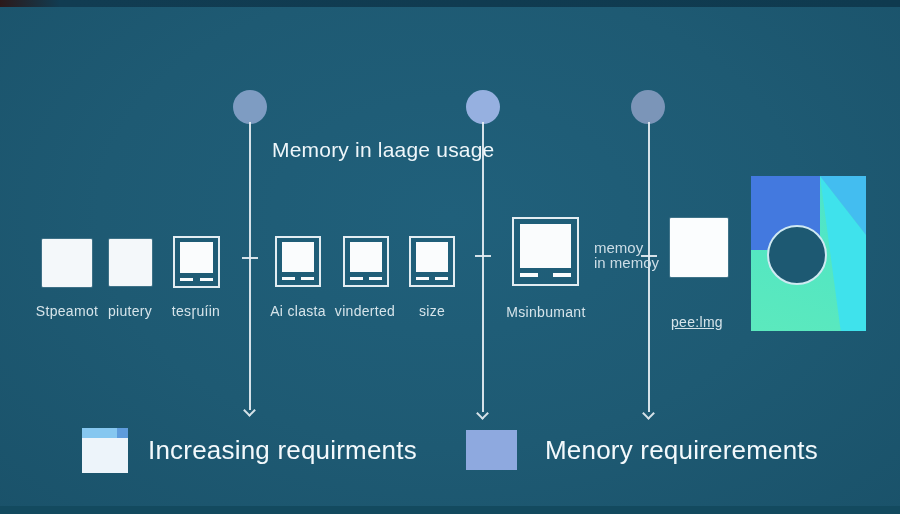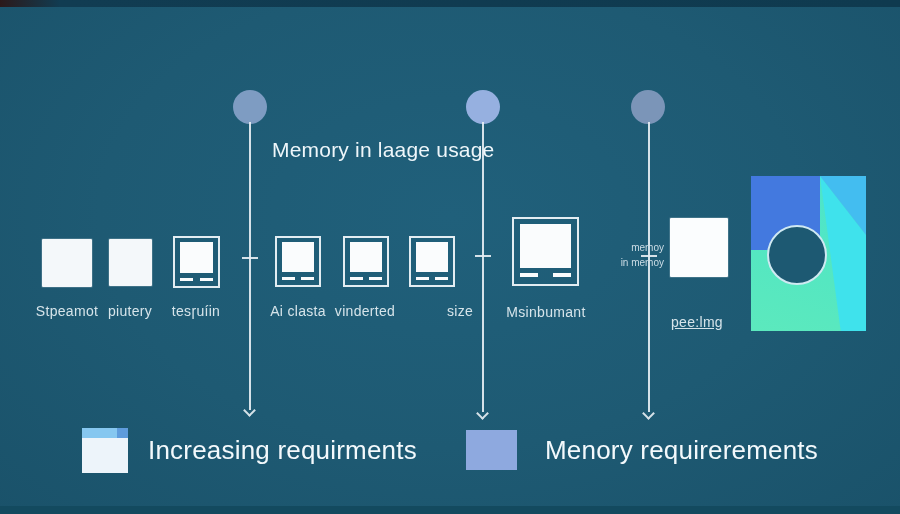--- a/index.html
+++ b/index.html
@@ -68,27 +68,27 @@
   .b7 .dashes span { width:18px; height:4px; }
 
   
   .item-label { position:absolute; width:120px; text-align:center; font-size:14px;
                 color:#d6e4ea; letter-spacing:.3px; }
   .l1 { left:7px;   top:303px; }
   .l2 { left:70px;  top:303px; }
   .l3 { left:136px; top:303px; }
   .l4 { left:238px; top:303px; }
   .l5 { left:305px; top:303px; }
-  .l6 { left:372px; top:303px;margin-left:28px; }
+  .l6 { left:372px; top:303px; }
   .l7 { left:486px; top:304px; }
   .l8 { left:637px; top:314px;text-decoration:underline; }
 
   
-  .note { position:absolute; left:594px; top:240px; width:70px; font-size:10px;
-          line-height:15px; color:#ccdde6;text-align:right; }
+  .note { position:absolute; left:594px; top:240px; width:70px; font-size:15px;
+          line-height:15px; color:#ccdde6; }
 
   
   .art { position:absolute; left:751px; top:176px; width:115px; height:155px;
          background:linear-gradient(200deg,#4ae4cd 0%, #55e7c1 60%, #5ce9bd 100%); overflow:hidden; }
   .art-cyan { position:absolute; inset:0; background:#3fe2ec;
               clip-path:polygon(60% 0%, 100% 38%, 100% 100%, 78% 100%); }
   .art-sky { position:absolute; left:60%; top:0; width:40%; height:38%;
              background:#43bdf0; clip-path:polygon(0 0, 100% 0, 100% 100%); }
   .art-blue { position:absolute; left:0; top:0; width:60%; height:48%; background:#4379df; }
   .art-circle { position:absolute; left:16px; top:49px; width:60px; height:60px;

